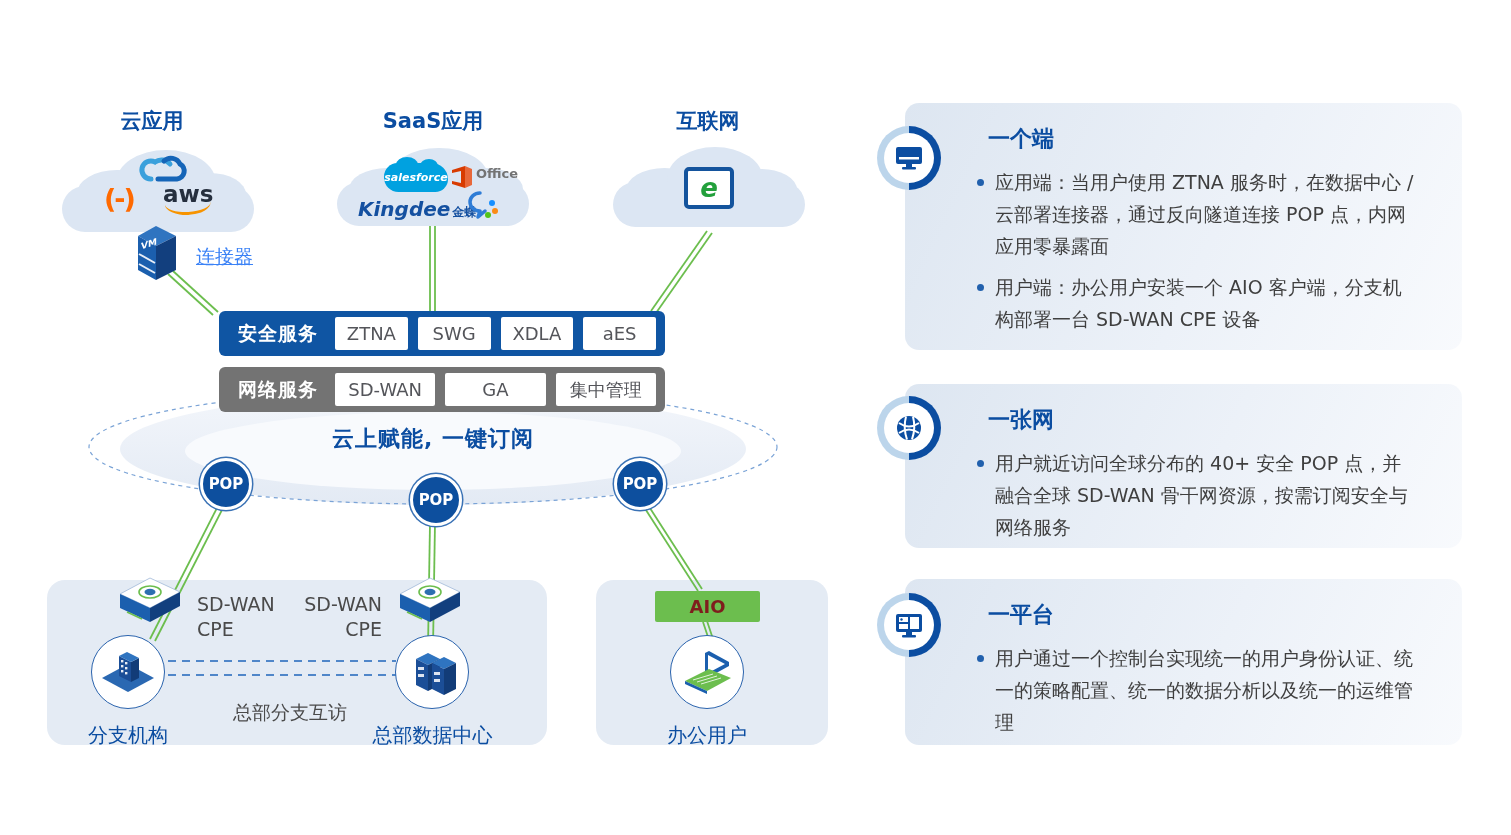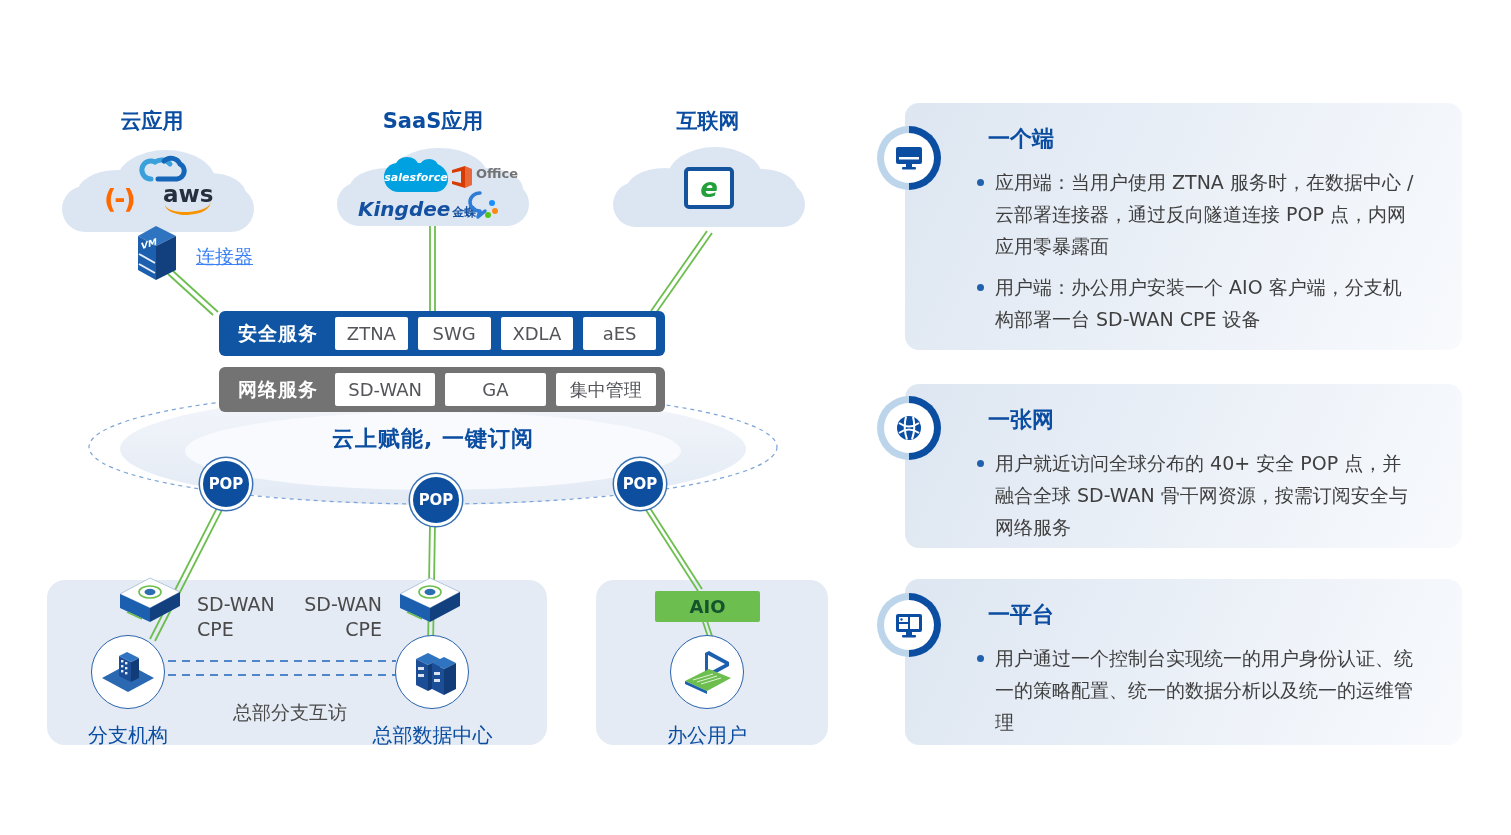--- a/index.html
+++ b/index.html
@@ -40,21 +40,21 @@
   .tagline{position:absolute;left:233px;top:424px;width:400px;text-align:center;font-size:22px;font-weight:bold;color:#0b4da1;z-index:3;letter-spacing:1px;}
   
   .pop{position:absolute;width:46px;height:46px;border-radius:50%;background:#0d4f9e;border:3px solid #fff;box-shadow:0 0 0 1.5px #3a72b5;color:#fff;font-size:15px;font-weight:bold;display:flex;align-items:center;justify-content:center;z-index:5;}
   
   .site{position:absolute;top:580px;height:165px;background:#e4ebf4;border-radius:18px;z-index:1;}
   .node{position:absolute;width:72px;height:72px;background:#fff;border:1.6px solid #2a63ad;border-radius:50%;display:flex;align-items:center;justify-content:center;z-index:3;}
   .cpe{position:absolute;z-index:3;}
   .cpe-label{position:absolute;font-size:19px;color:#4a4a4a;line-height:25px;z-index:3;}
   .site-title{position:absolute;font-size:20px;font-weight:normal;color:#0b4da1;text-align:center;z-index:3;}
   .plain-label{position:absolute;font-size:19px;color:#4a4a4a;text-align:center;z-index:3;}
-  .aio{position:absolute;left:655px;top:591px;width:105px;height:31px;background:#6cbe4e;color:#14532d;font-size:18px;font-weight:bold;display:flex;align-items:center;justify-content:center;z-index:3;border-radius:2px;}
+  .aio{position:absolute;left:655px;top:591px;width:105px;height:31px;background:#6cbe4e;color:#7f1d1d;font-size:18px;font-weight:bold;display:flex;align-items:center;justify-content:center;z-index:3;border-radius:2px;}
   
   .card{position:absolute;left:905px;width:557px;border-radius:14px;background:linear-gradient(115deg,#dde6f1 0%,#ecf1f8 55%,#f8fafd 100%);z-index:1;}
   .card .title{margin:21px 0 0 83px;font-size:22px;font-weight:bold;color:#0b4da1;}
   .card .bullets{margin:13px 44px 0 72px;}
   .bullet{display:flex;gap:11px;font-size:19px;color:#3f3f3f;line-height:1.68;margin-bottom:9px;}
   .bullet .dot{flex:0 0 7px;width:7px;height:7px;border-radius:50%;background:#2160ad;margin-top:12px;}
   .fring{position:absolute;left:877px;width:64px;height:64px;border-radius:50%;background:conic-gradient(#0b4da1 0deg 180deg,#bcd5eb 180deg 360deg);display:flex;align-items:center;justify-content:center;z-index:2;}
   .fring .inner{width:50px;height:50px;border-radius:50%;background:#fff;display:flex;align-items:center;justify-content:center;}
 </style>
 </head>

